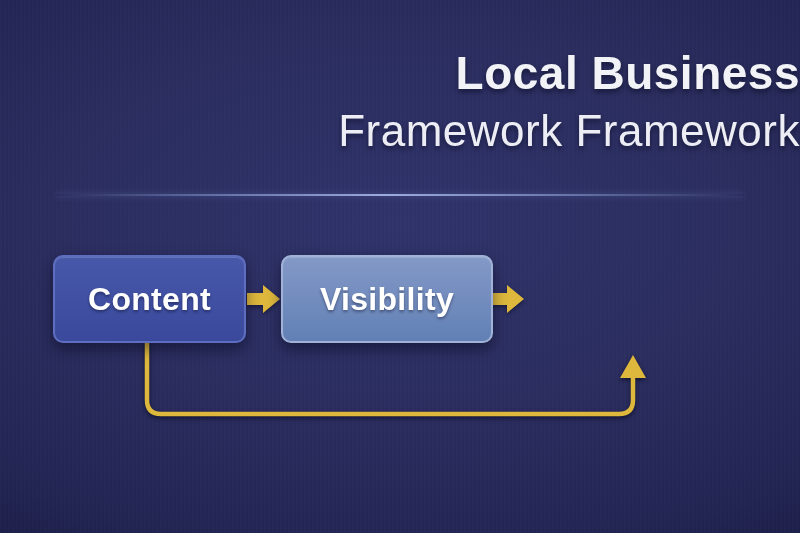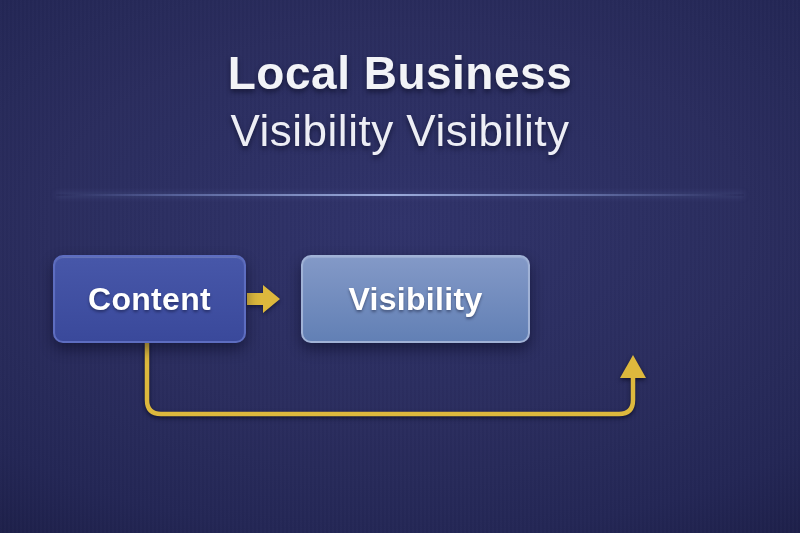--- a/index.html
+++ b/index.html
@@ -25,21 +25,21 @@
     background:
       repeating-linear-gradient(90deg, rgba(255,255,255,0.012) 0 2px, rgba(0,0,0,0.012) 2px 4px);
     pointer-events: none;
   }
 
   .title-block {
     position: absolute;
     top: 42px;
     left: 0;
     right: 0;
-    text-align: center;
+    text-align: right;
     z-index: 3;
   }
   .title-line1 {
     margin: 0;
     font-size: 46px;
     font-weight: 700;
     line-height: 62px;
     letter-spacing: 0.5px;
     color: #f2f3f7;
     text-shadow: 0 3px 5px rgba(4,6,24,0.5);
@@ -96,39 +96,39 @@
     align-items: center;
     justify-content: center;
     border: 2px solid var(--border, #666);
     background: linear-gradient(180deg, var(--fill-top, #555) 0%, var(--fill-bottom, #444) 100%);
     box-shadow:
       0 6px 14px rgba(3,5,22,0.45),
       inset 0 1px 1px rgba(255,255,255,0.18);
     z-index: 2;
   }
   .node-content    { left: 53px;  width: 193px; }
-  .node-visibility { left: 301px; width: 229px; justify-content: center; }
+  .node-visibility { left: 281px; width: 212px; justify-content: center; }
   .node-trust      { left: 525px; width: 217px; }
 
   .node-label {
     font-size: 32px;
     font-weight: 700;
     color: #ffffff;
     letter-spacing: 0.3px;
     text-shadow: 0 2px 3px rgba(5,8,30,0.4);
   }
 </style>
 </head>
 <body>
 
 <div class="stage">
 
   <div class="title-block">
     <h1 class="title-line1">Local Business</h1>
-    <h2 class="title-line2">Visibility Visibility</h2>
+    <h2 class="title-line2">Framework Framework</h2>
   </div>
 
   <div class="divider"></div>
 
   <svg class="arrows-layer" viewBox="0 0 800 533" xmlns="http://www.w3.org/2000/svg">
 
     <polygon class="flow-arrow" points="247,293 263,293 263,285 280,299 263,313 263,305 247,305" fill="#ddb83d"></polygon>
 
     <polygon class="flow-arrow" points="491,293 507,293 507,285 524,299 507,313 507,305 491,305" fill="#ddb83d"></polygon>
 

